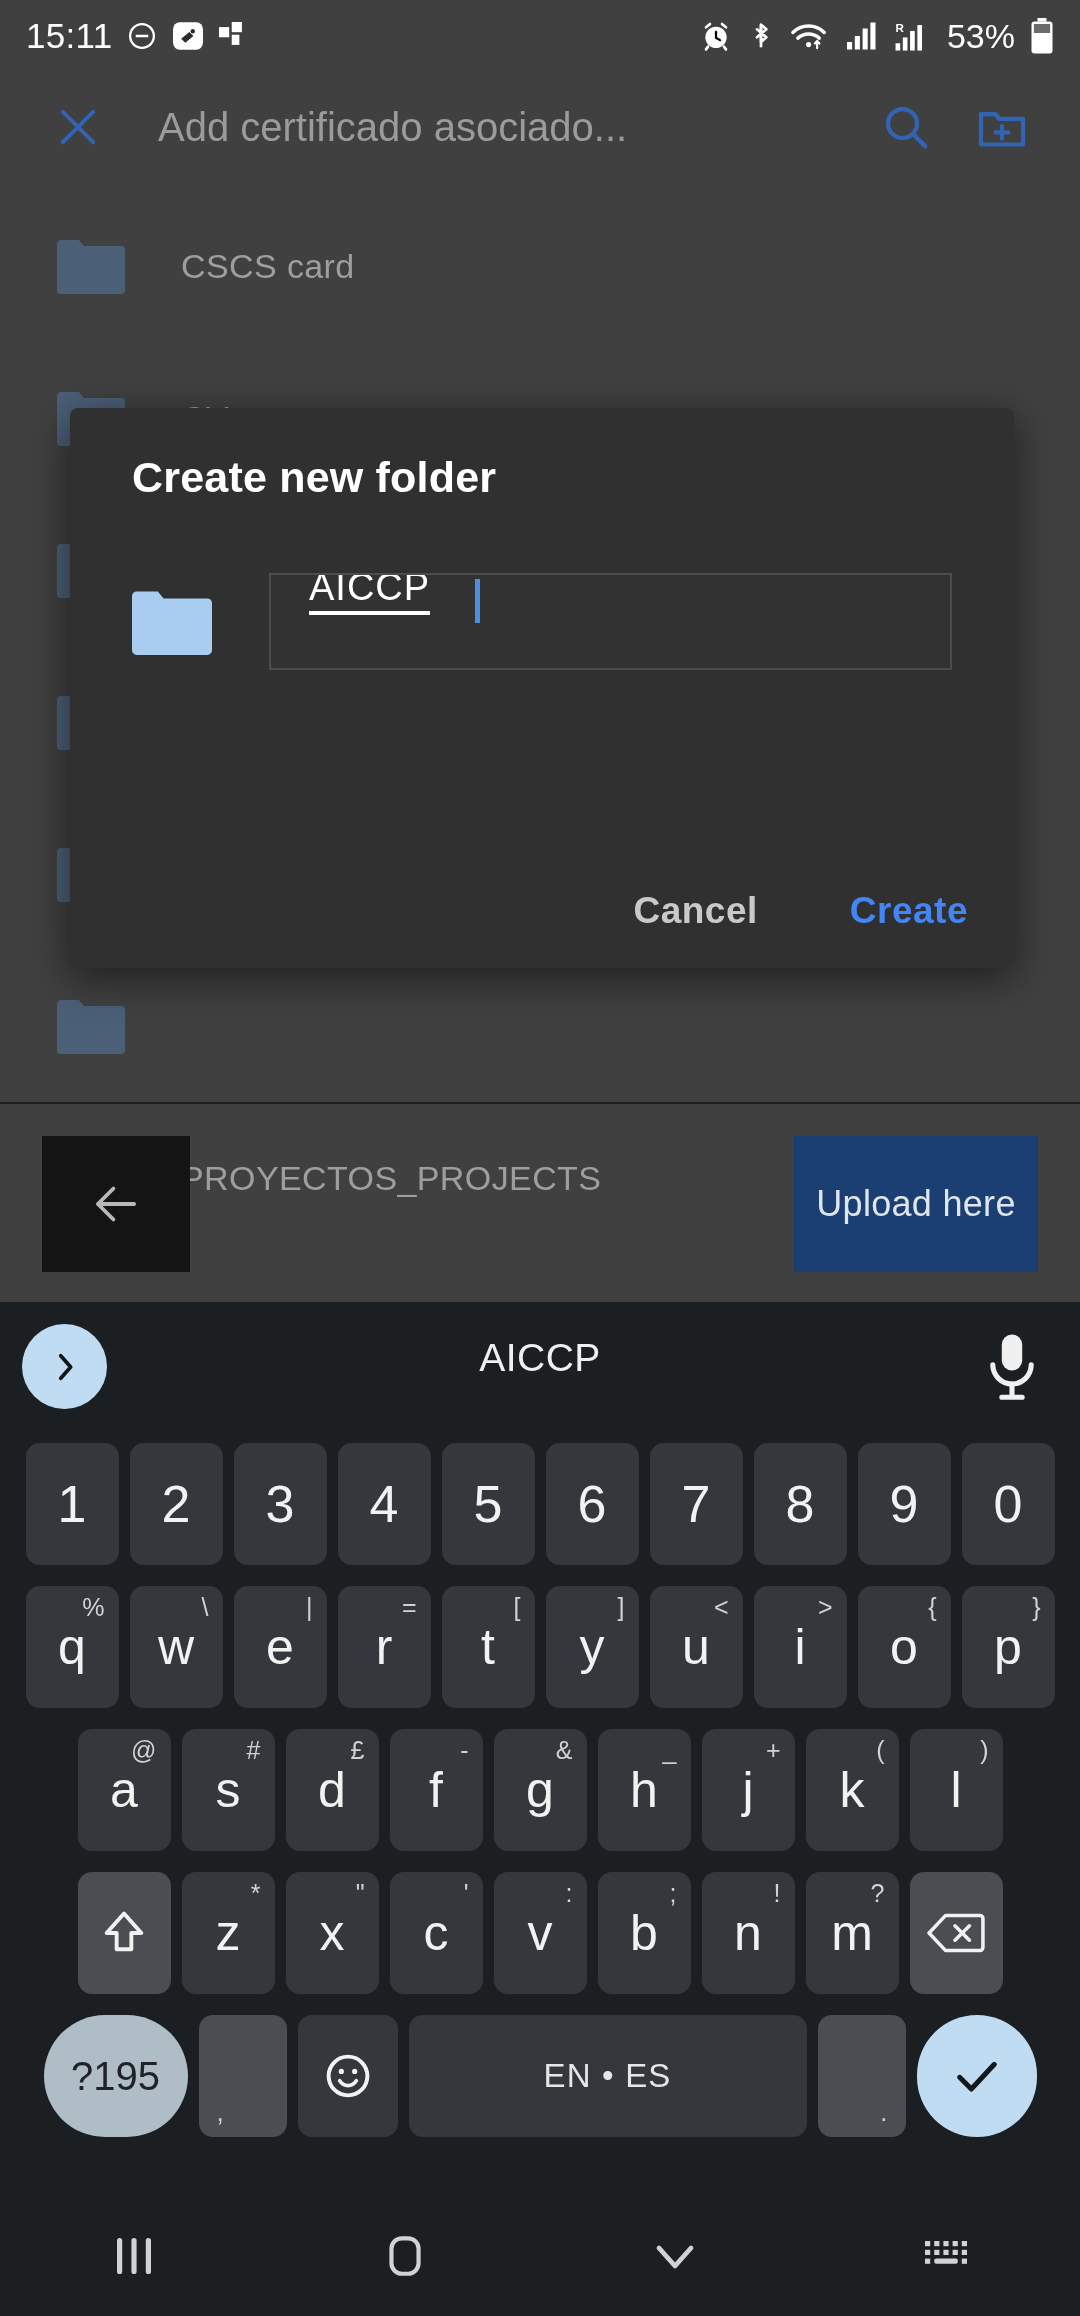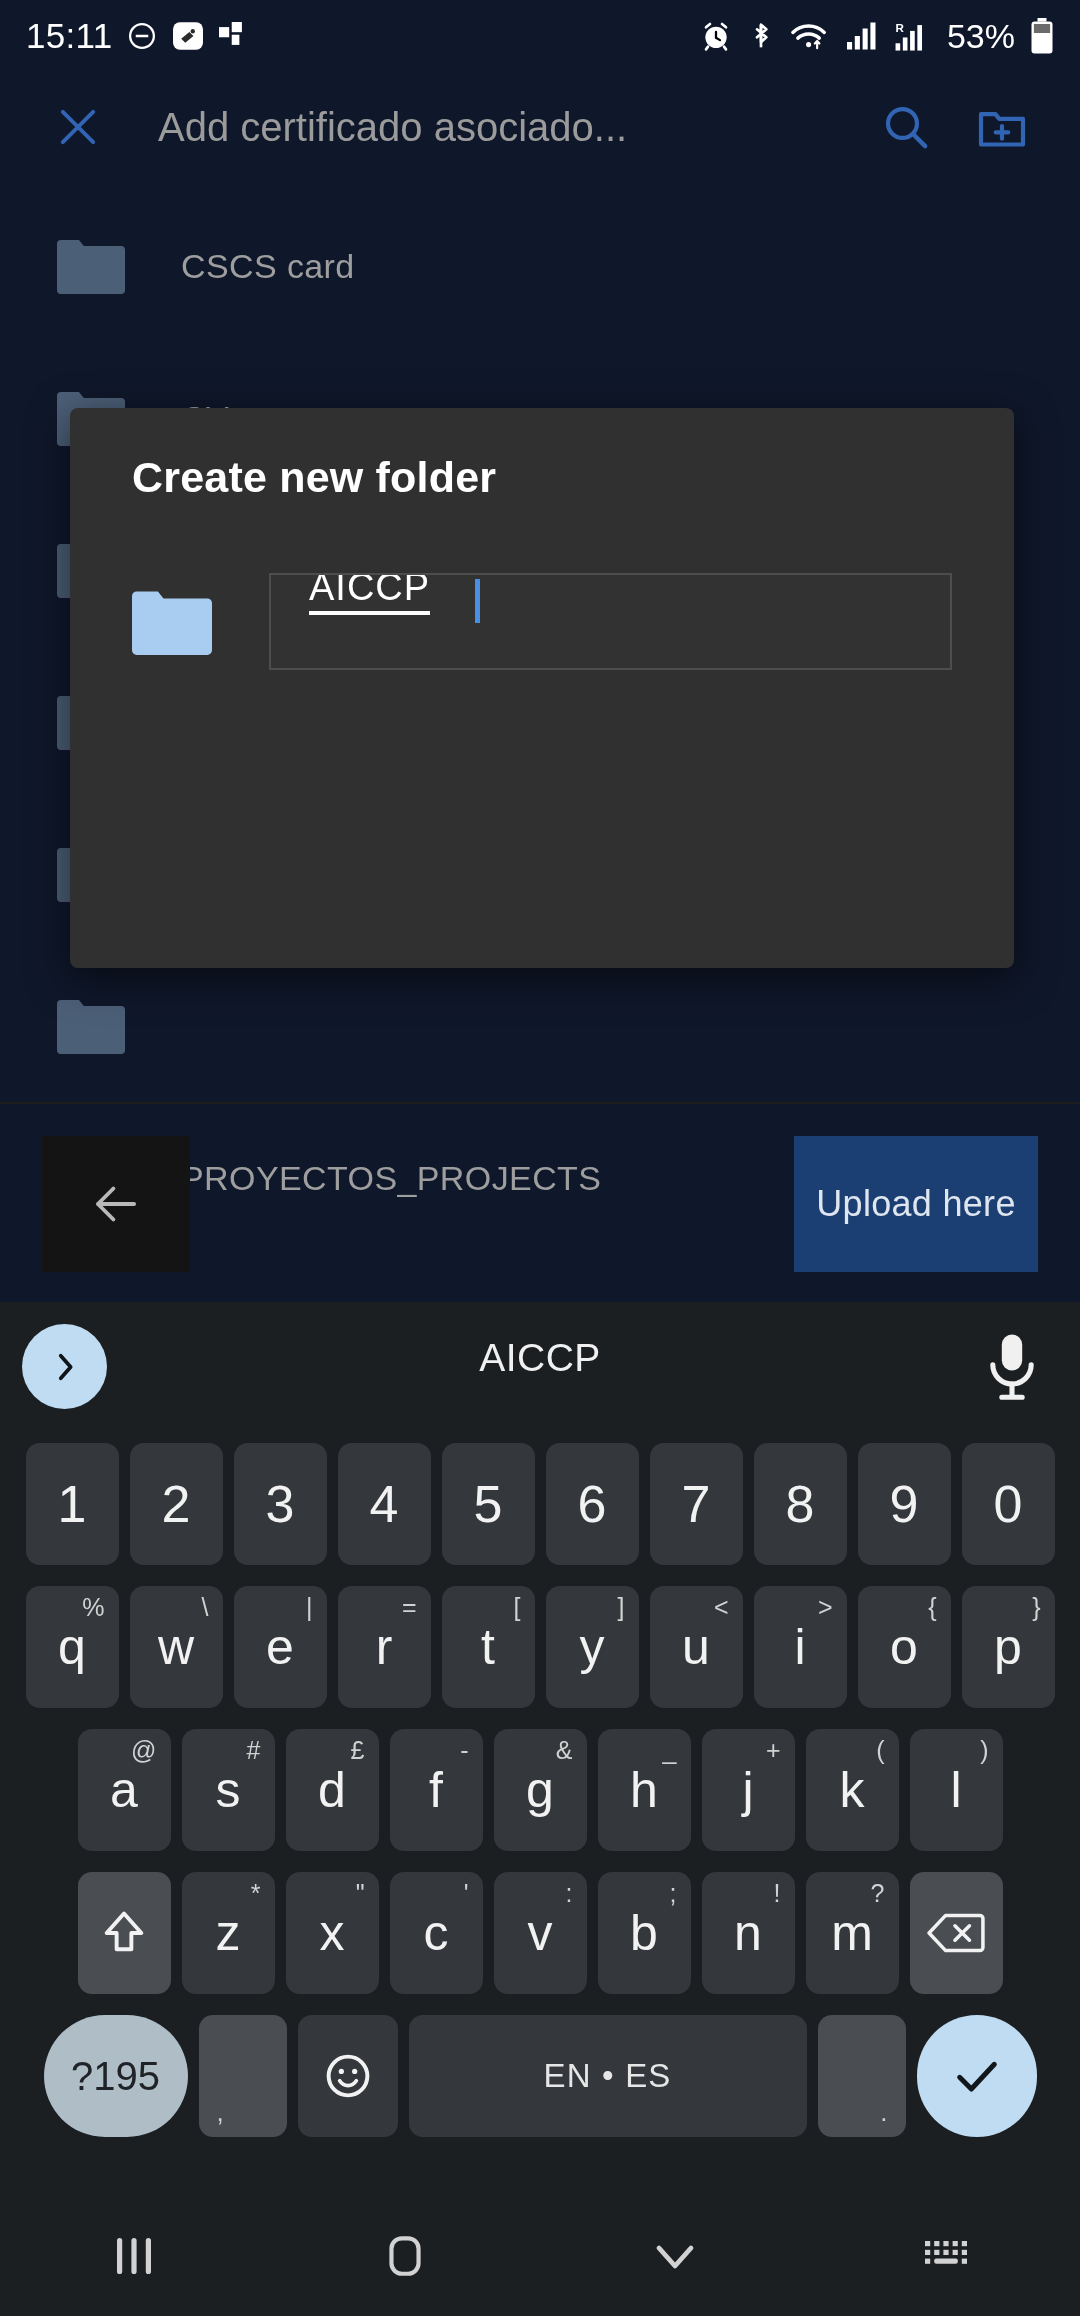--- a/index.html
+++ b/index.html
@@ -2,21 +2,21 @@
 <html><head>
 <meta charset="utf-8">
 <style>
   * { margin:0; padding:0; box-sizing:border-box; }
   html, body {
     width:1080px; height:2316px;
     background:#000; overflow:hidden;
     font-family:"Liberation Sans", sans-serif;
     -webkit-font-smoothing:antialiased;
   }
-  #screen { position:relative; width:1080px; height:2316px; background:#0f172a; }
+  #screen { position:relative; width:1080px; height:2316px; background:#404040; }
 
   
   .statusbar {
     position:absolute; top:0; left:0; width:1080px; height:72px;
     display:flex; align-items:center; padding:0 26px; color:#fff;
   }
   .sb-left { display:flex; align-items:center; gap:14px; }
   .sb-time { font-size:35px; letter-spacing:0.3px; color:#fff; font-weight:400; }
   .sb-right { margin-left:auto; display:flex; align-items:center; gap:15px; }
   .sb-pct { font-size:34px; color:#fff; }
@@ -318,20 +318,24 @@
     <div class="dlg-body">
       <span class="dlg-folder-ic">
         <svg width="80" height="66" viewBox="0 0 34 28">
             <path d="M0 3a2 2 0 012-2h9l2.4 3H32a2 2 0 012 2v20a2 2 0 01-2 2H2a2 2 0 01-2-2z" fill="#a8cdf0"></path>
           </svg>
       </span>
       <div class="dlg-input-wrap">
         <span class="dlg-input-text">AICCP</span>
         <span class="dlg-caret"></span>
       </div>
+    </div>
+    <div class="dlg-actions">
+      <button class="dlg-btn cancel">Cancel</button>
+      <button class="dlg-btn create">Create</button>
     </div>
   </div>
 
   <div class="divider"></div>
   <div class="actionbar">
     <div class="back-btn">
       <svg width="62" height="62" viewBox="0 0 24 24">
         <path d="M19 12H5M11 6l-6 6 6 6" stroke="#b9b9b9" stroke-width="1.5" fill="none" stroke-linecap="round" stroke-linejoin="round"></path>
       </svg>
     </div>

